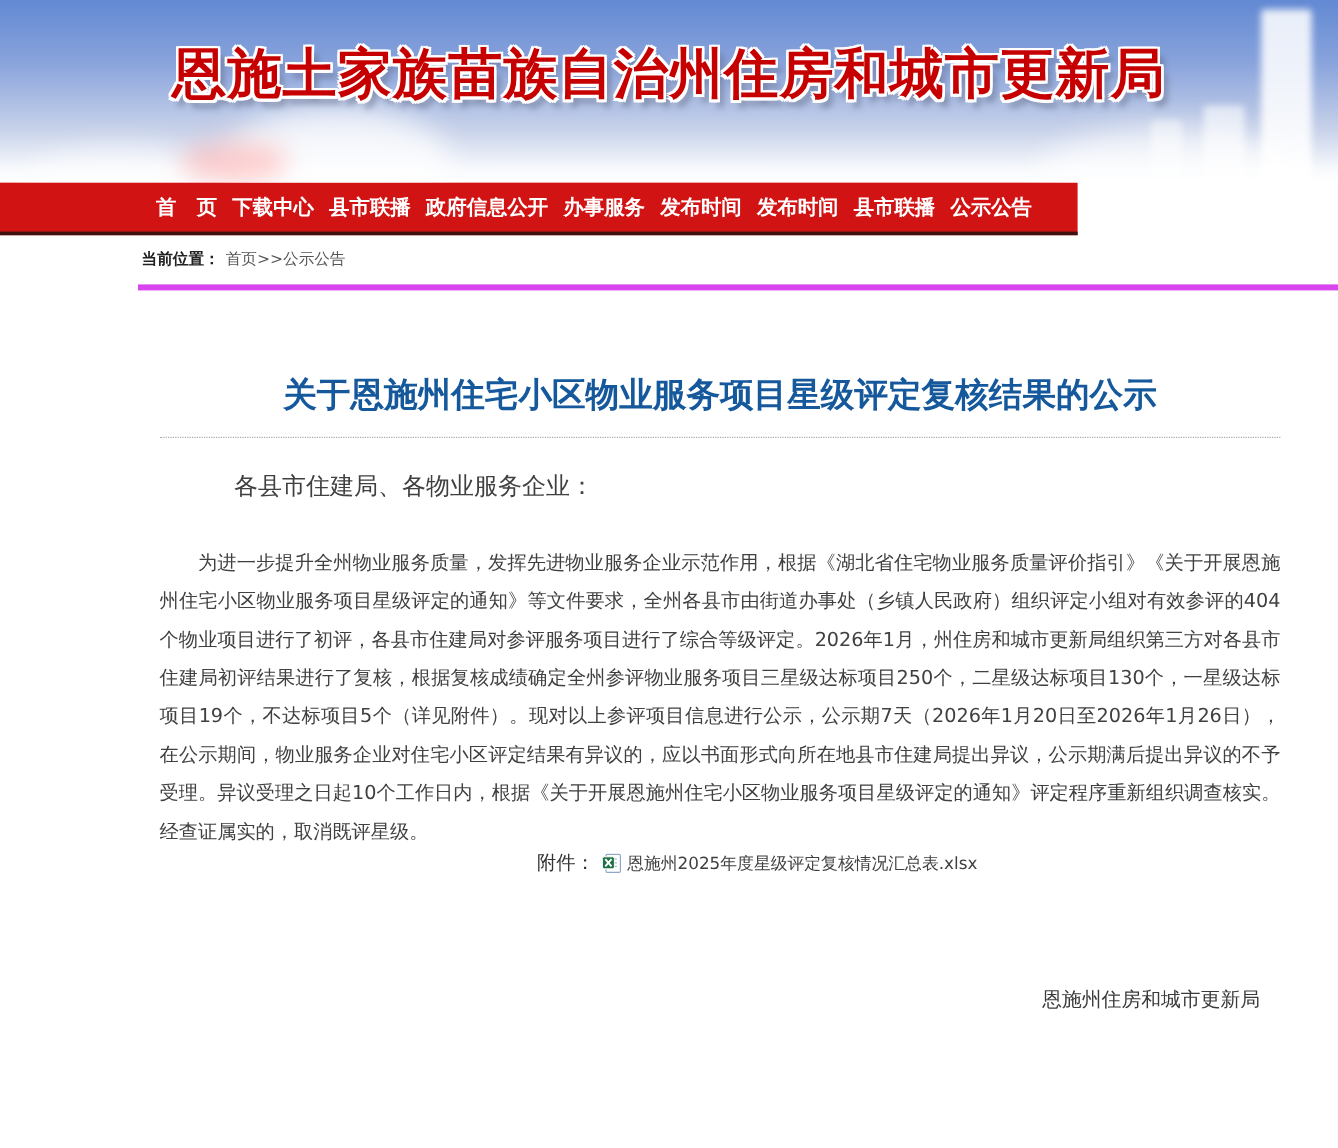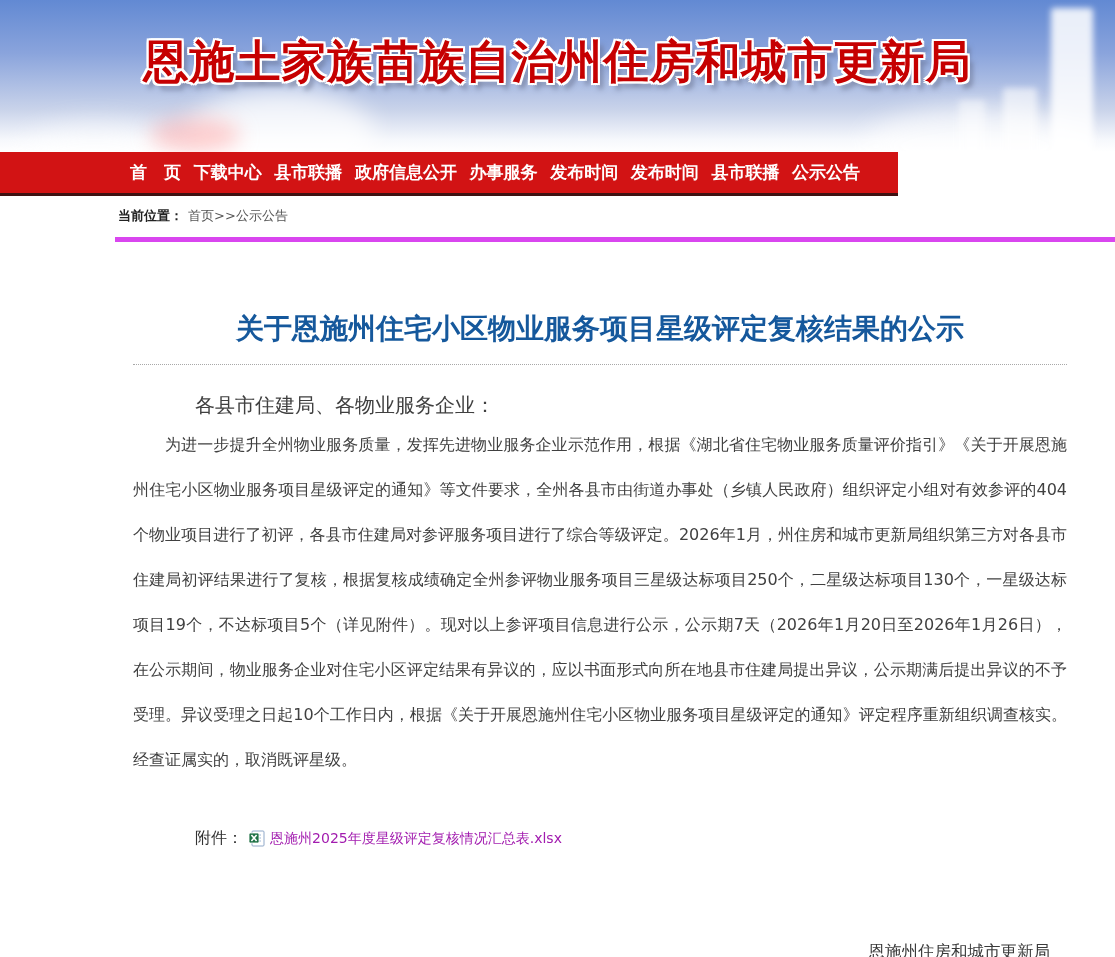--- a/index.html
+++ b/index.html
@@ -63,27 +63,27 @@
   .font-size-ctrl {
     font-size: 21px; color: #a9abae; margin-left: 14px; cursor: pointer; font-weight: normal;
   }
   .dotted-rule { margin-top: 16px; border-top: 1px dotted #a8a8a8; height: 0; }
 
   .salutation {
     margin-top: 24px; padding-left: 62px;
     font-size: 20px; color: #404040; line-height: 33px;
   }
   .body-para {
-    font-size: 16px; color: #404040; line-height: 45px;
+    margin-top: 31px; font-size: 16px; color: #404040; line-height: 32px;
     text-indent: 2em; text-align: justify;
   }
 
-  .attachment-row { margin-top: 46px; padding-left: 62px; font-size: 16px; color: #333; }
+  .attachment-row { padding-left: 62px; font-size: 16px; color: #333; text-align: center; }
   .attachment-link {
-    font-size: 14px; color: #a21caf; text-decoration: none; cursor: pointer;
+    font-size: 14px; color: #404040; text-decoration: none; cursor: pointer;
     display: inline-flex; align-items: center; gap: 4px; vertical-align: middle;
   }
   .excel-icon { width: 18px; height: 18px; display: inline-block; }
 
   .signature { margin-top: 92px; text-align: right; padding-right: 17px; font-size: 16.5px; color: #3a3a3a; }
 </style>
 </head>
 <body>
 
 <div>

